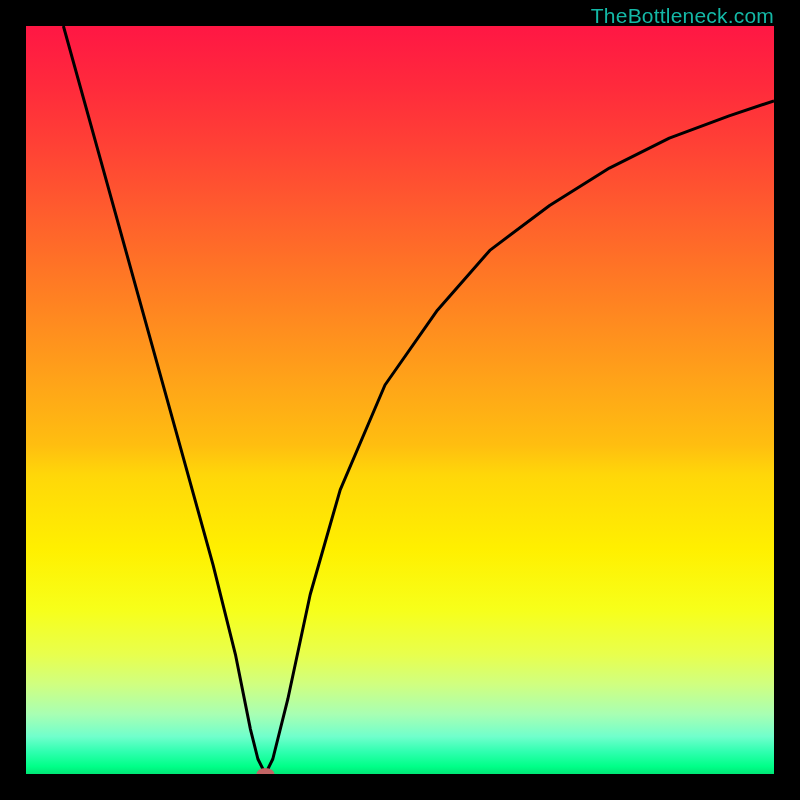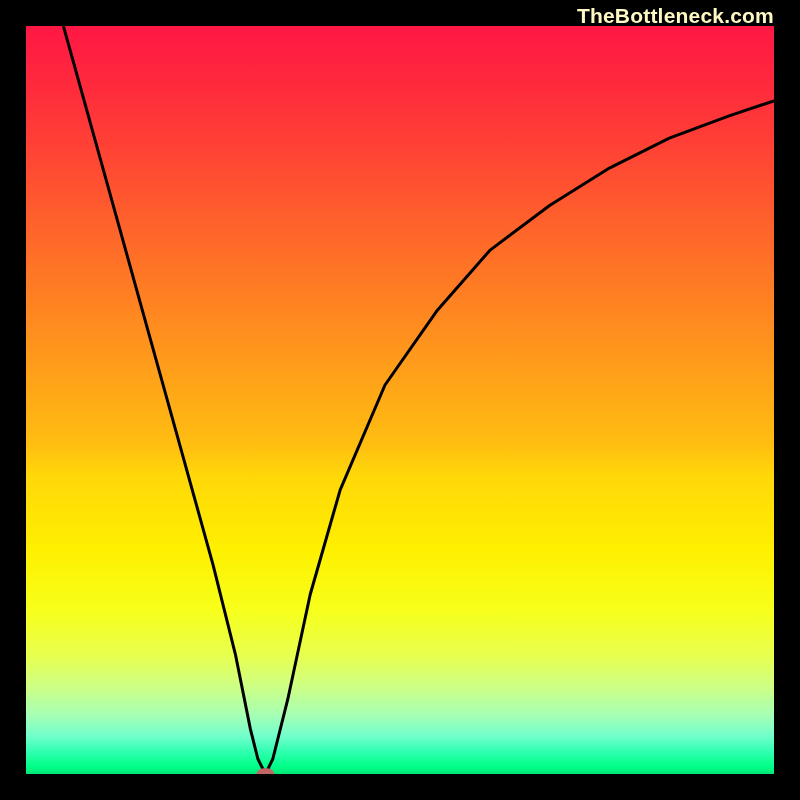--- a/index.html
+++ b/index.html
@@ -56,23 +56,23 @@
     stroke-width: 3;
     stroke-linejoin: round;
   }
   .dip-dot {
     fill: #c26565;
   }
   .watermark {
     position: absolute;
     top: 4px;
     right: 26px;
-    color: #fef9c3;
+    color: #14b8a6;
     font-size: 21px;
-    font-weight: 700;
+    font-weight: 400;
     letter-spacing: 0.2px;
   }
 </style>
 </head>
 <body>
 
 <div class="frame">
 
   <div class="plot-area">
     <svg class="curve-svg" viewBox="0 0 748 748" preserveAspectRatio="none">

